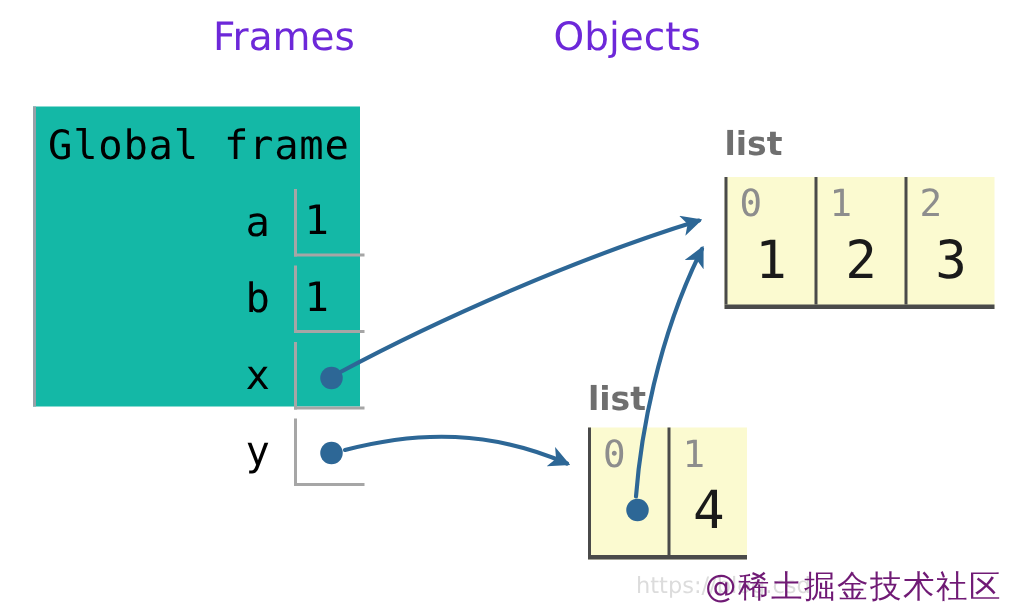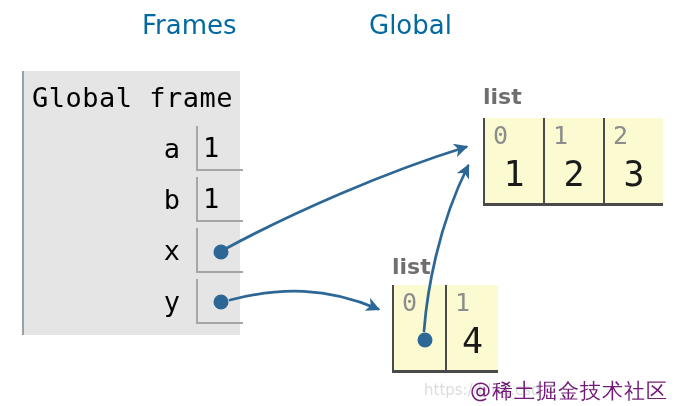--- a/index.html
+++ b/index.html
@@ -1,24 +1,24 @@
 <!DOCTYPE html>
 <html><head>
 <meta charset="utf-8">
 <style>
   html,body{margin:0;padding:0;background:#ffffff;}
   .canvas{position:relative;width:686px;height:406px;background:#ffffff;overflow:hidden;
           font-family:"DejaVu Sans","Liberation Sans",sans-serif;}
-  .hdr{position:absolute;font-size:26px;line-height:30px;color:#0369a1;white-space:nowrap;}
+  .hdr{position:absolute;font-size:26px;line-height:30px;color:#6d28d9;white-space:nowrap;}
   #frames-hdr{left:142px;top:10px;}
   #objects-hdr{left:369px;top:10px;}
 
   
-  .frame{position:absolute;left:22px;top:71px;width:216px;height:264px;
-         background:#e5e5e5;border-left:2px solid #98a1a8;}
+  .frame{position:absolute;left:22px;top:71px;width:216px;height:200px;
+         background:#14b8a6;border-left:2px solid #98a1a8;}
   .frame-title{position:absolute;left:8px;top:13px;font-family:"DejaVu Sans Mono","Liberation Mono",monospace;
                font-size:27px;line-height:27px;letter-spacing:0.5px;color:#000;white-space:nowrap;}
   .vrow-label{position:absolute;left:0;width:156px;height:45px;text-align:right;
               font-family:"DejaVu Sans Mono","Liberation Mono",monospace;font-size:27px;line-height:45px;color:#000;}
   .vrow-cell{position:absolute;left:172px;width:40px;height:43px;
              border-left:2px solid #a6a6a6;border-bottom:2px solid #a6a6a6;
              font-family:"DejaVu Sans Mono","Liberation Mono",monospace;font-size:27px;line-height:43px;
              color:#000;padding-left:5px;box-sizing:content-box;}
   .r0{top:55px;} .r1{top:106px;} .r2{top:157px;} .r3{top:208px;}
 
@@ -45,21 +45,21 @@
   .wm-url{position:absolute;left:424px;top:381px;font-size:15px;color:#dcdcdc;white-space:nowrap;}
   .wm-badge{position:absolute;left:470px;top:377px;font-size:21px;color:#701a75;
             letter-spacing:1px;white-space:nowrap;}
 </style>
 </head>
 <body>
 
 <div class="canvas">
 
   <div class="hdr" id="frames-hdr">Frames</div>
-  <div class="hdr" id="objects-hdr">Global</div>
+  <div class="hdr" id="objects-hdr">Objects</div>
 
   <div class="frame">
     <div class="frame-title">Global frame</div>
 
     <div class="vrow-label r0">a</div>
     <div class="vrow-cell  r0">1</div>
 
     <div class="vrow-label r1">b</div>
     <div class="vrow-cell  r1">1</div>
 

